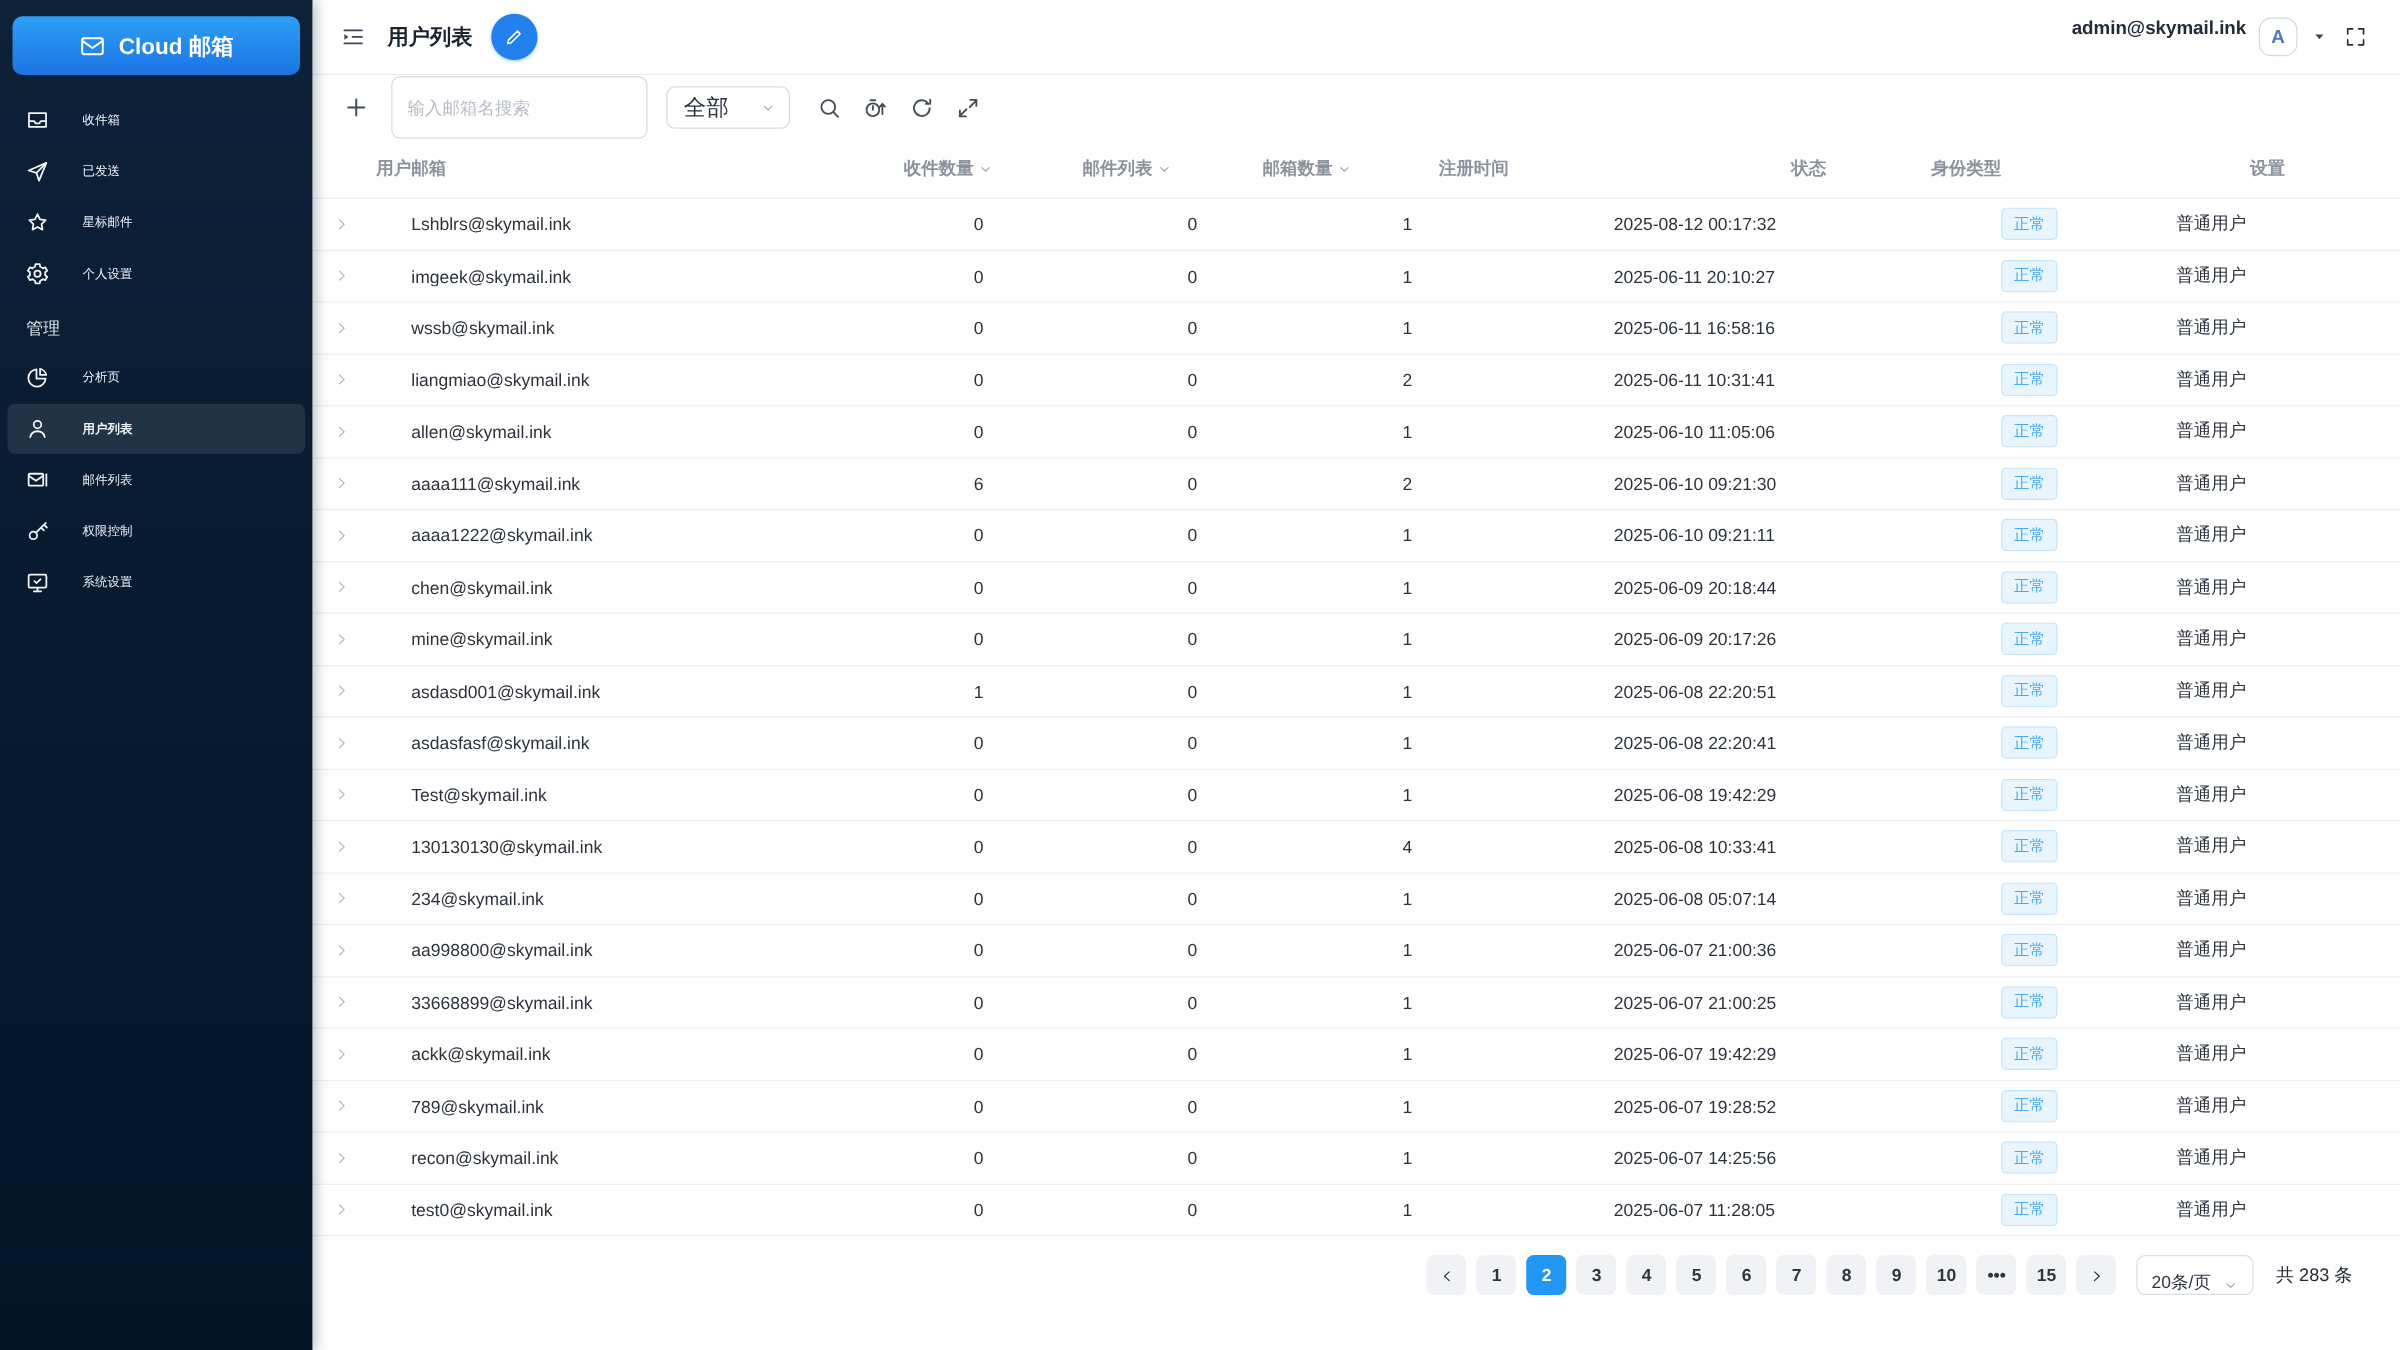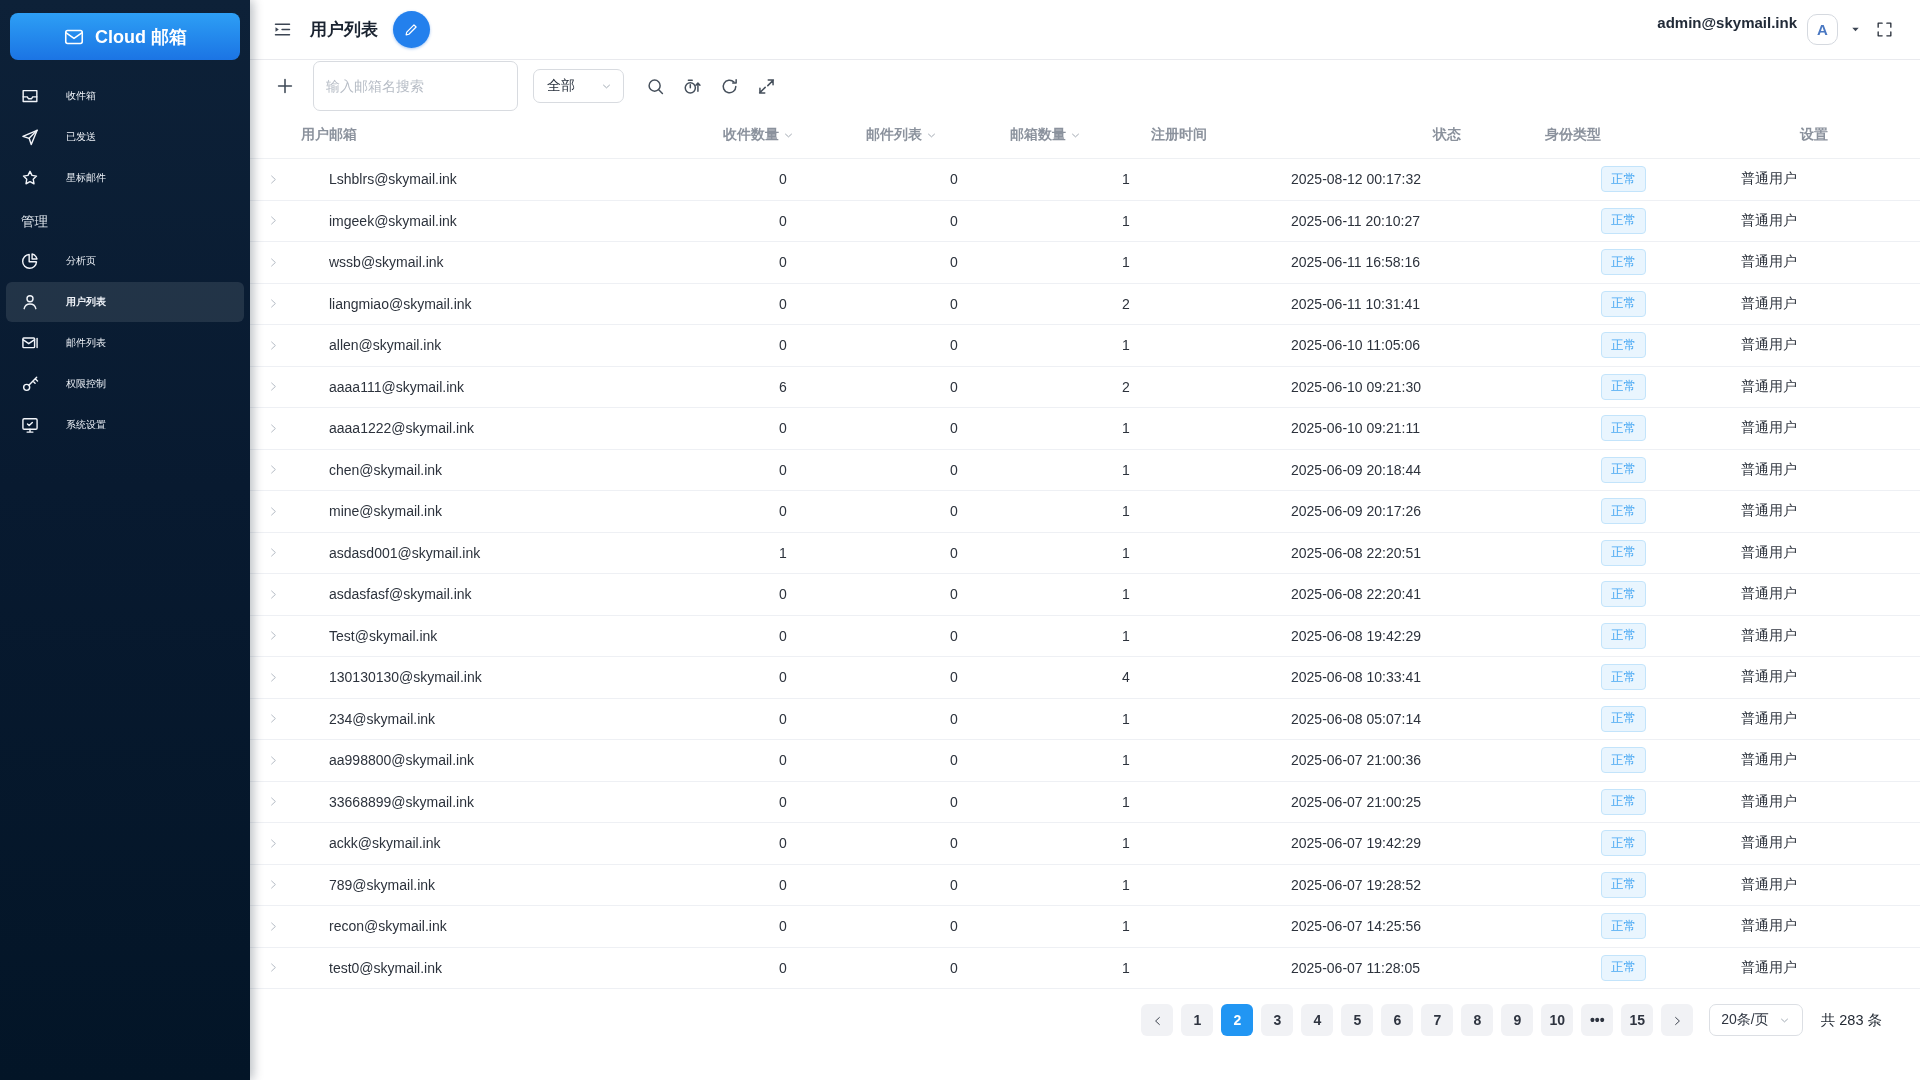--- a/index.html
+++ b/index.html
@@ -70,21 +70,21 @@
   .plus { width:22px; height:22px; color:#3f4a57; }
   .search-input {
     width:205px; height:50px; border:1px solid #d8dbe0; border-radius:7px;
     padding:0 12px; font-size:14px; color:#333; outline:none;
     font-family:"Liberation Sans", sans-serif;
   }
   .search-input::placeholder { color:#b7bdc6; }
   .filter-select {
     height:34px; border:1px solid #d8dbe0; border-radius:7px;
     display:flex; align-items:center; gap:25px; padding:0 10px 0 13px;
-    font-size:14px; color:#28313d; cursor:pointer;
+    font-size:18px; color:#28313d; cursor:pointer;
   }
   .filter-select .chev { width:13px; height:13px; color:#9aa3ad; }
   .tool-icons { display:flex; align-items:center; gap:12px; margin-left:4px; }
   .tool-icons .icon-btn { color:#454f5b; }
   .tool-icons svg { width:21px; height:21px; }
 
   
   .thead, .tr {
     display:grid;
     grid-template-columns:46px 422px 143px 144px 141px 282px 112px 255px 1fr;
@@ -113,21 +113,21 @@
   .page-btn {
     min-width:32px; height:32px; border-radius:6px; background:#f1f2f5; border:none;
     font-size:14px; font-weight:600; color:#2e3440; cursor:pointer;
     display:flex; align-items:center; justify-content:center; padding:0 6px;
     font-family:"Liberation Sans", sans-serif;
   }
   .page-btn.active { background:#2196f3; color:#fff; }
   .page-btn svg { width:14px; height:14px; }
   .size-select {
     height:32px; border:1px solid #dcdfe4; border-radius:7px; background:#fff;
-    display:flex; align-items:center; gap:9px; padding:0 11px; margin-left:8px;
+    display:flex; align-items:flex-end; gap:9px; padding:0 11px; margin-left:8px;
     font-size:14px; color:#2e3440; cursor:pointer;
   }
   .size-select .chev { width:13px; height:13px; color:#9aa3ad; }
   .total { font-size:14.5px; color:#242b35; margin-left:10px; }
   svg { display:block; }
 </style>
 </head>
 <body>
 
 <div class="app">
@@ -161,20 +161,29 @@
           </span>
           <span class="nav-label">已发送</span>
         </div>
         <div class="nav-item">
           <span class="nav-icon">
             <svg viewBox="0 0 24 24" fill="none" stroke="currentColor" stroke-width="1.7" stroke-linecap="round" stroke-linejoin="round" width="100%" height="100%">
               <path d="m12 4 2.4 4.9 5.4.8-3.9 3.8.9 5.4L12 16.4l-4.8 2.5.9-5.4-3.9-3.8 5.4-.8L12 4z"></path>
             </svg>
           </span>
           <span class="nav-label">星标邮件</span>
+        </div>
+        <div class="nav-item">
+          <span class="nav-icon">
+            <svg viewBox="0 0 24 24" fill="none" stroke="currentColor" stroke-width="1.7" stroke-linecap="round" stroke-linejoin="round" width="100%" height="100%">
+              <path d="M19.3 13.4a7.4 7.4 0 0 0 0-2.8l2-1.5-1.9-3.3-2.3 1a7.4 7.4 0 0 0-2.5-1.5L14.1 2.8h-4l-.5 2.5a7.4 7.4 0 0 0-2.5 1.5l-2.3-1-2 3.3 2 1.5a7.4 7.4 0 0 0 0 2.8l-2 1.5 2 3.3 2.3-1a7.4 7.4 0 0 0 2.5 1.5l.5 2.5h4l.5-2.5a7.4 7.4 0 0 0 2.5-1.5l2.3 1 1.9-3.3-2-1.5z"></path>
+              <circle cx="12" cy="12" r="3"></circle>
+            </svg>
+          </span>
+          <span class="nav-label">个人设置</span>
         </div>
       </nav>
     <div class="section-label">管理</div>
     <nav class="nav">
         <div class="nav-item">
           <span class="nav-icon">
             <svg viewBox="0 0 24 24" fill="none" stroke="currentColor" stroke-width="1.7" stroke-linecap="round" stroke-linejoin="round" width="100%" height="100%">
               <path d="M11 4.2a8.3 8.3 0 1 0 8.8 8.8H11V4.2z"></path>
               <path d="M14.5 3.6a8.3 8.3 0 0 1 5.9 5.9h-5.9V3.6z"></path>
             </svg>

